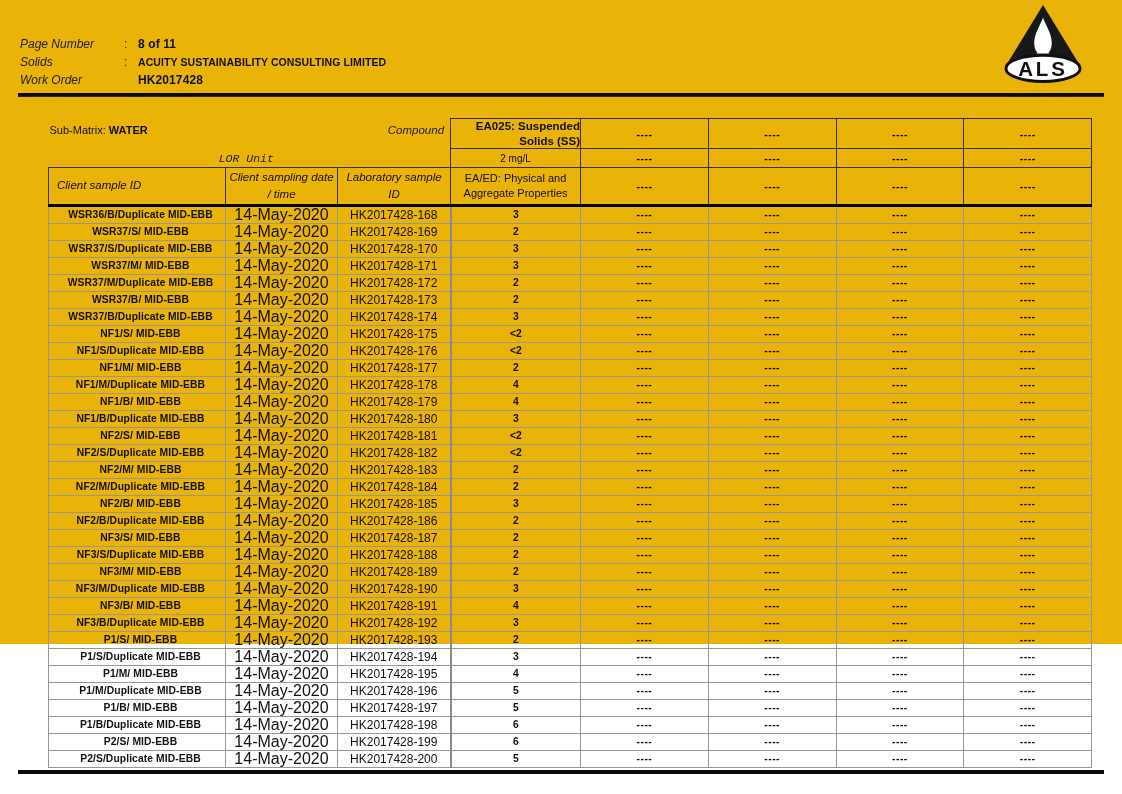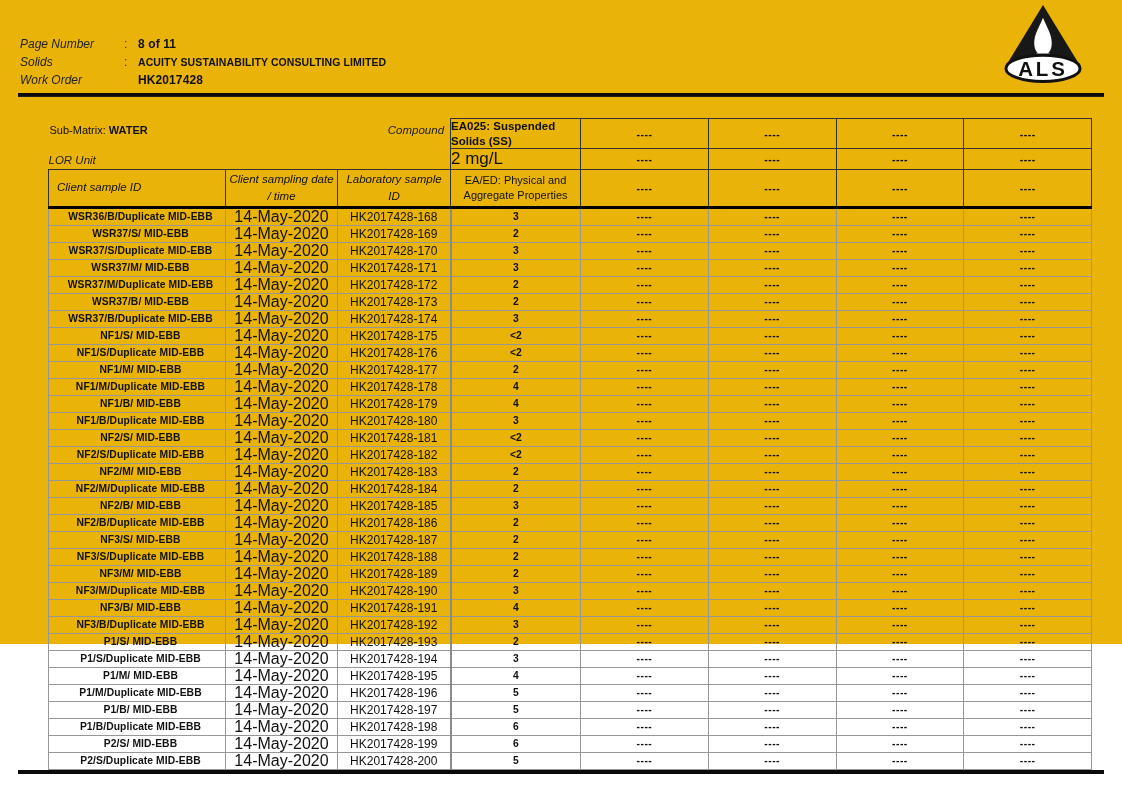--- a/index.html
+++ b/index.html
@@ -36,25 +36,25 @@
   .rowB td { height: 19px; }
   .rowC td { height: 38px; }
   .rowA .box, .rowB .box { border: 1px solid #333; }
   .rowC .box { border: 1px solid #333; }
   .rowC td { border-bottom: 3px solid #000 !important; }
 
   .submatrix-line { display: flex; justify-content: space-between; padding-top: 5px; }
   .submatrix { font-size: 11px; padding-left: 1px; }
   .submatrix b { font-weight: bold; }
   .it-label { font-style: italic; font-size: 11.5px; color: #222; padding-right: 6px; }
-  .lor-label-cell { border: none; vertical-align: middle; text-align: left; }
-
-  .compound-box { text-align: left; vertical-align: middle; font-weight: bold;
+  .lor-label-cell { border: none; vertical-align: middle; text-align: center; font-family: Liberation Mono, monospace; }
+
+  .compound-box { text-align: right; vertical-align: middle; font-weight: bold;
                   font-size: 11.5px; line-height: 1.25; white-space: pre-line; }
-  .lor-box { vertical-align: middle; font-size: 17px; }
+  .lor-box { text-align: center; vertical-align: middle; font-size: 10px; }
   .method-box { text-align: center; vertical-align: middle; font-size: 11px;
                 line-height: 1.4; white-space: pre-line; }
   .dash-box { text-align: center; vertical-align: middle; font-weight: bold;
               font-size: 10.5px; letter-spacing: 0.5px; }
   .rowA .dash-box { vertical-align: middle; }
 
   .colhead { font-style: italic; font-size: 11.5px; vertical-align: middle;
              text-align: center; line-height: 1.5; white-space: pre-line; }
   .colhead.first { text-align: left; padding-left: 8px; }
 

